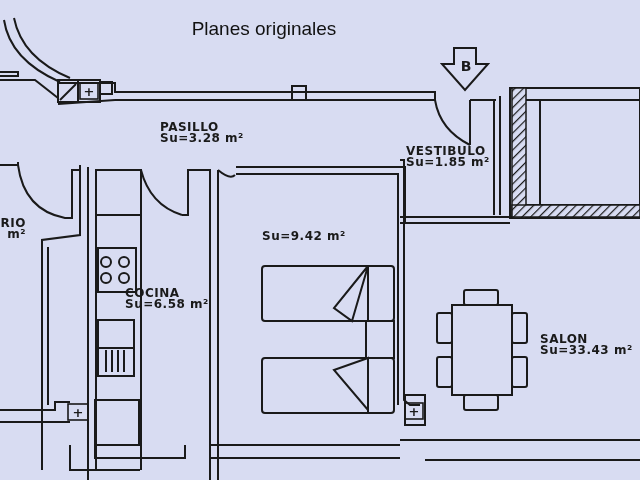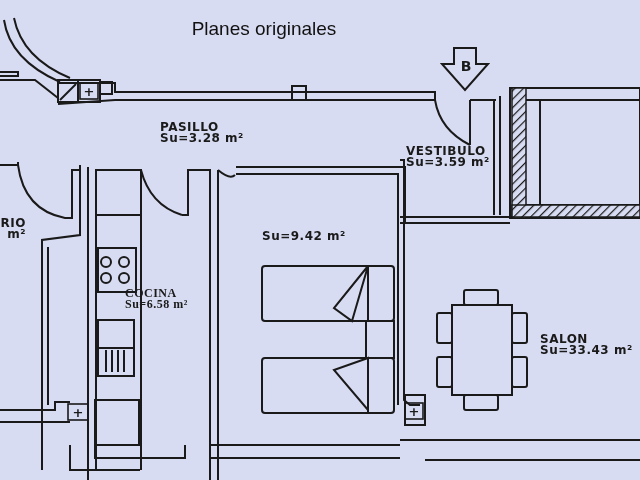--- a/index.html
+++ b/index.html
@@ -151,28 +151,28 @@
 </svg>
 <div class="marker-letter">B</div>
 
 <div class="room-label" style="left:160px; top:122px; width:100px;">
   <span class="name">PASILLO</span>
   <span class="area">Su=3.28 m²</span>
 </div>
 
 <div class="room-label" style="left:406px; top:146px; width:100px;">
   <span class="name">VESTIBULO</span>
-  <span class="area">Su=3.59 m²</span>
+  <span class="area">Su=1.85 m²</span>
 </div>
 
 <div class="room-label" style="left:262px; top:231px; width:118px;">
   <span class="area">Su=9.42 m²</span>
 </div>
 
-<div class="room-label" style="left:125px; top:288px; width:90px;font-family:Liberation Serif, serif;">
+<div class="room-label" style="left:125px; top:288px; width:90px;">
   <span class="name">COCINA</span>
   <span class="area">Su=6.58 m²</span>
 </div>
 
 <div class="room-label" style="left:540px; top:334px; width:100px;">
   <span class="name">SALON</span>
   <span class="area">Su=33.43 m²</span>
 </div>
 
 <div class="room-label" style="left:-4px; top:218px; width:30px; text-align:right;">

